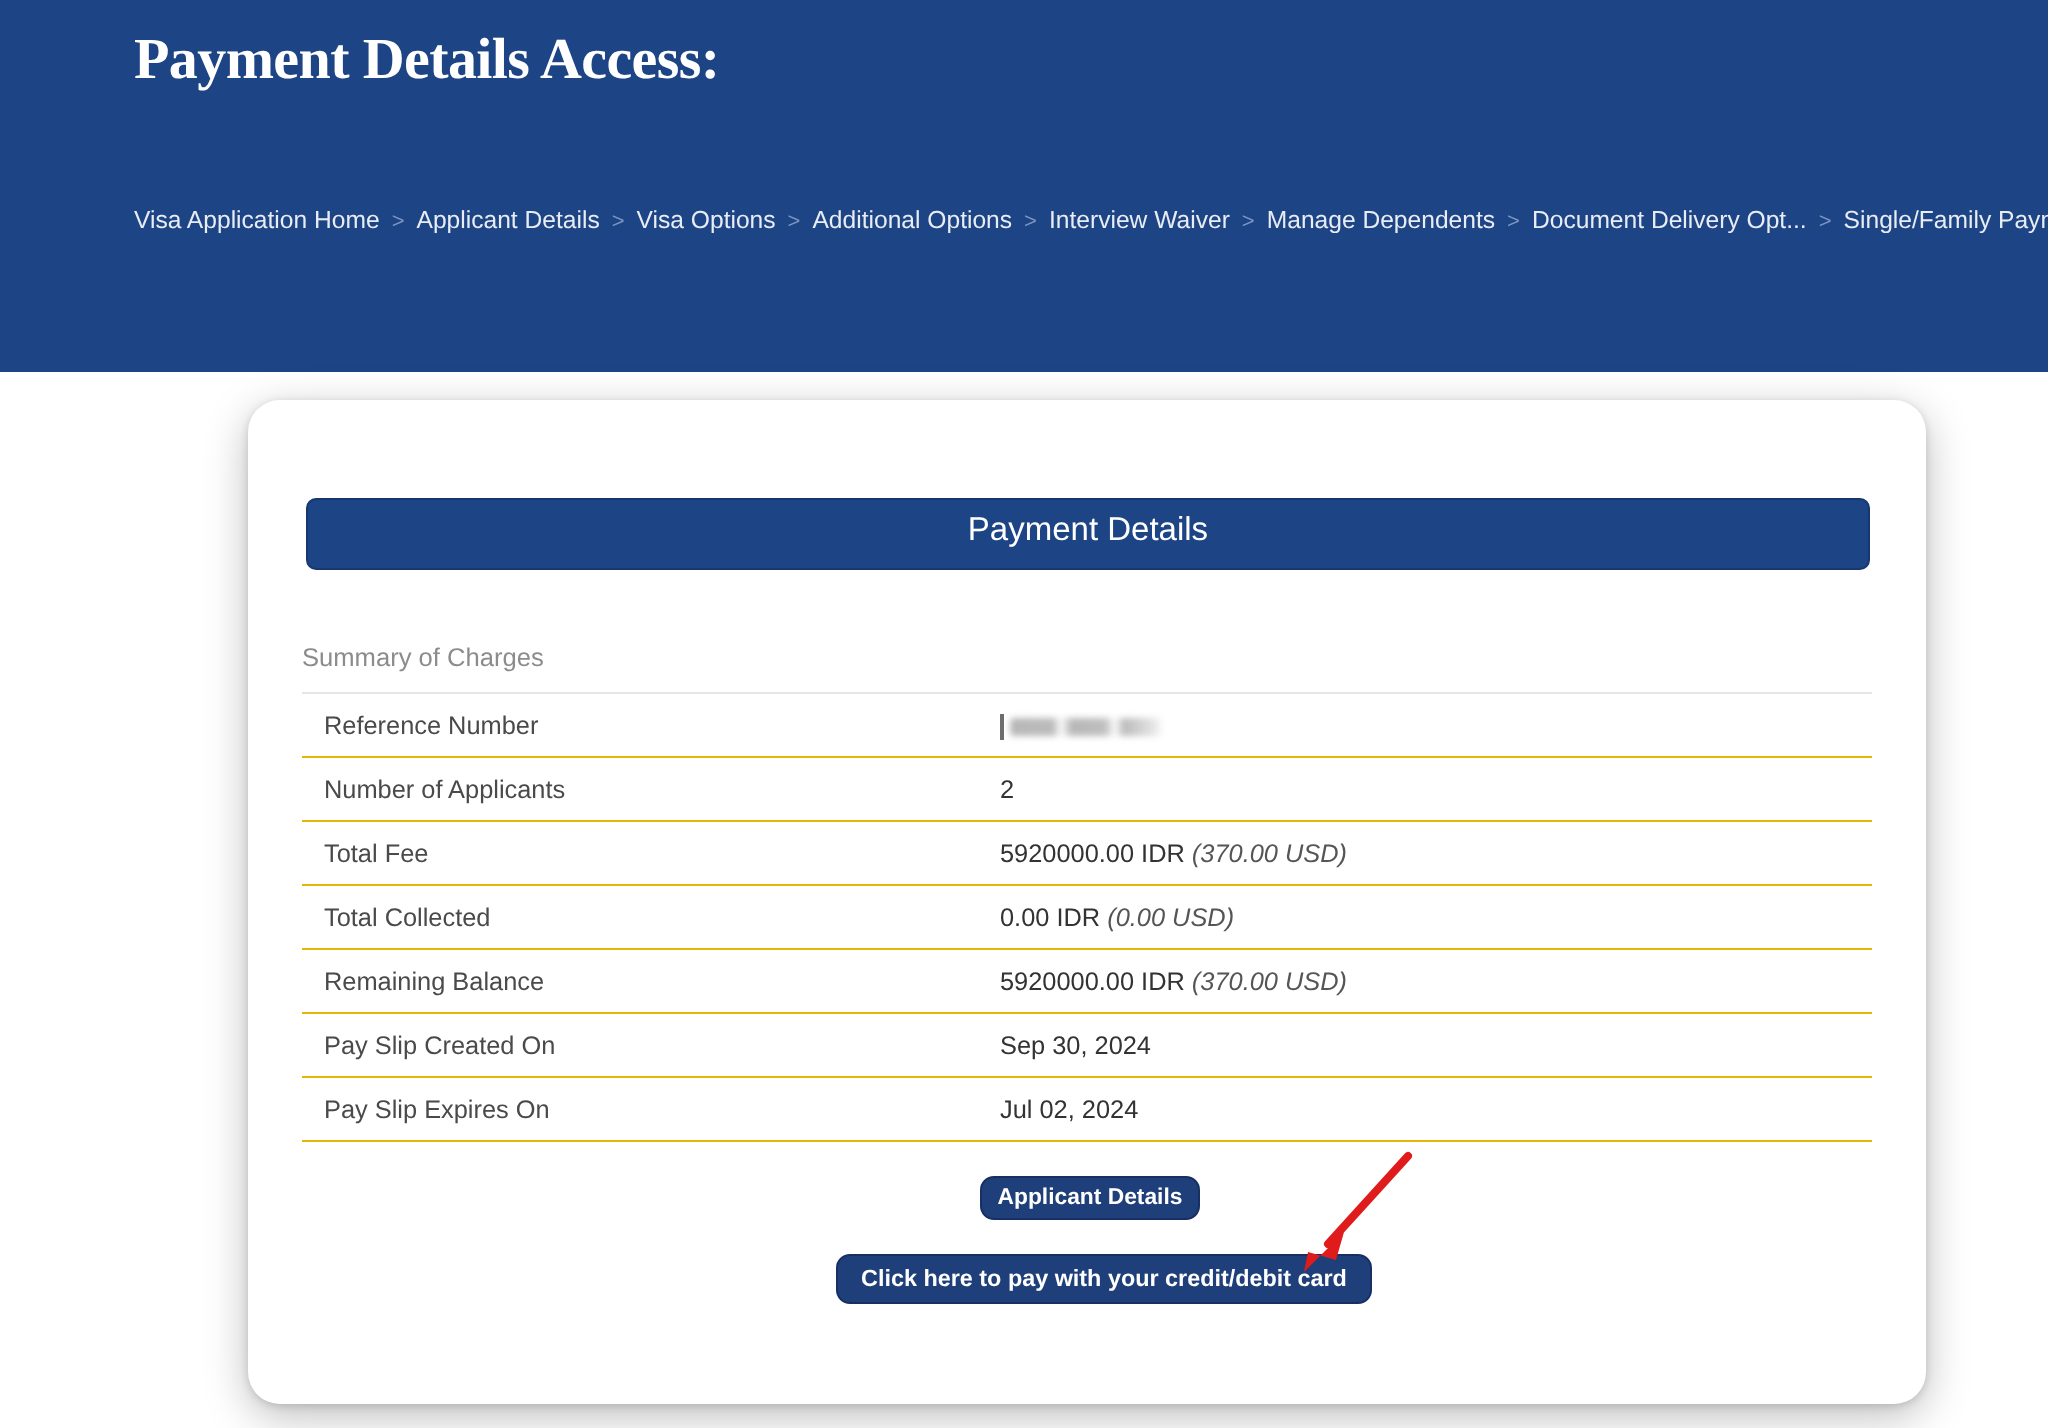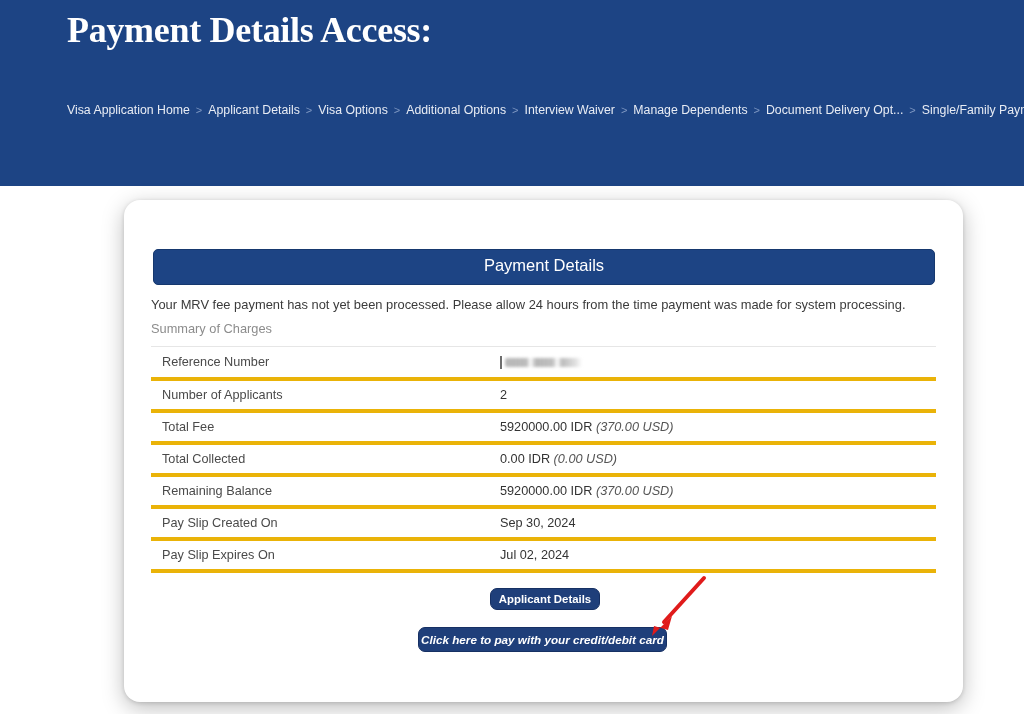--- a/index.html
+++ b/index.html
@@ -23,21 +23,21 @@
     width: 1024px;
     height: 186px;
     background: #1d4484;
   }
 
   .page-title {
     position: absolute;
     left: 67px;
     top: 4px;
     font-family: "Liberation Serif", serif;
-    font-size: 36px;
+    font-size: 29px;
     font-weight: 700;
     color: #ffffff;
     letter-spacing: -0.3px;
     line-height: 52px;
     white-space: nowrap;
   }
 
   .breadcrumb {
     position: absolute;
     left: 67px;
@@ -119,21 +119,21 @@
   
   .details {
     position: absolute;
     left: 27px;
     top: 146px;
     width: 785px;
     border-collapse: collapse;
   }
   .details tr { height: 32px; }
   .details td {
-    border-bottom: 4px solid #eab308;
+    border-bottom: 1px solid #eab308;
     vertical-align: middle;
     padding: 0;
     height: 32px;
   }
   .details tr:first-child td { border-top: 1px solid #e6e6e6; }
   .details td.k {
     width: 347px;
     padding-left: 11px;
     font-size: 12.7px;
     color: #4a4a4a;
@@ -197,25 +197,24 @@
     top: 388px;
     width: 110px;
     height: 22px;
     font-size: 11.4px;
     line-height: 20px;
   }
 
   .btn-pay {
     left: 294px;
     top: 427px;
-    width: 249px;
+    width: 268px;
     height: 25px;
     font-size: 11.7px;
     line-height: 23px;
-    font-style: italic;
   }
 
   .instructions-link {
     position: absolute;
     left: 0;
     top: 470px;
     width: 839px;
     text-align: center;
     font-size: 10.5px;
     color: #2a4b9b;
@@ -239,21 +238,20 @@
 
 <div class="banner" style="background: rgb(29, 68, 132);">
   <div class="page-title">Payment Details Access:</div>
   <div class="breadcrumb" id="breadcrumb"><span class="crumb">Visa Application Home</span><span class="sep">&gt;</span><span class="crumb">Applicant Details</span><span class="sep">&gt;</span><span class="crumb">Visa Options</span><span class="sep">&gt;</span><span class="crumb">Additional Options</span><span class="sep">&gt;</span><span class="crumb">Interview Waiver</span><span class="sep">&gt;</span><span class="crumb">Manage Dependents</span><span class="sep">&gt;</span><span class="crumb">Document Delivery Opt...</span><span class="sep">&gt;</span><span class="crumb">Single/Family Payment...</span></div>
 </div>
 
 <div class="card">
 
   <div class="panel-header" style="background: rgb(29, 68, 132);">Payment Details</div>
 
-  <div class="notice">Your MRV fee payment has not yet been processed. Please allow 24 hours from the time payment was made for system processing.</div>
 
   <div class="summary-label">Summary of Charges</div>
 
   <table class="details">
     <tbody id="details-body">
         <tr>
           <td class="k">Reference Number</td>
           <td class="v"><span class="redacted"></span></td>
         </tr>
         <tr>

